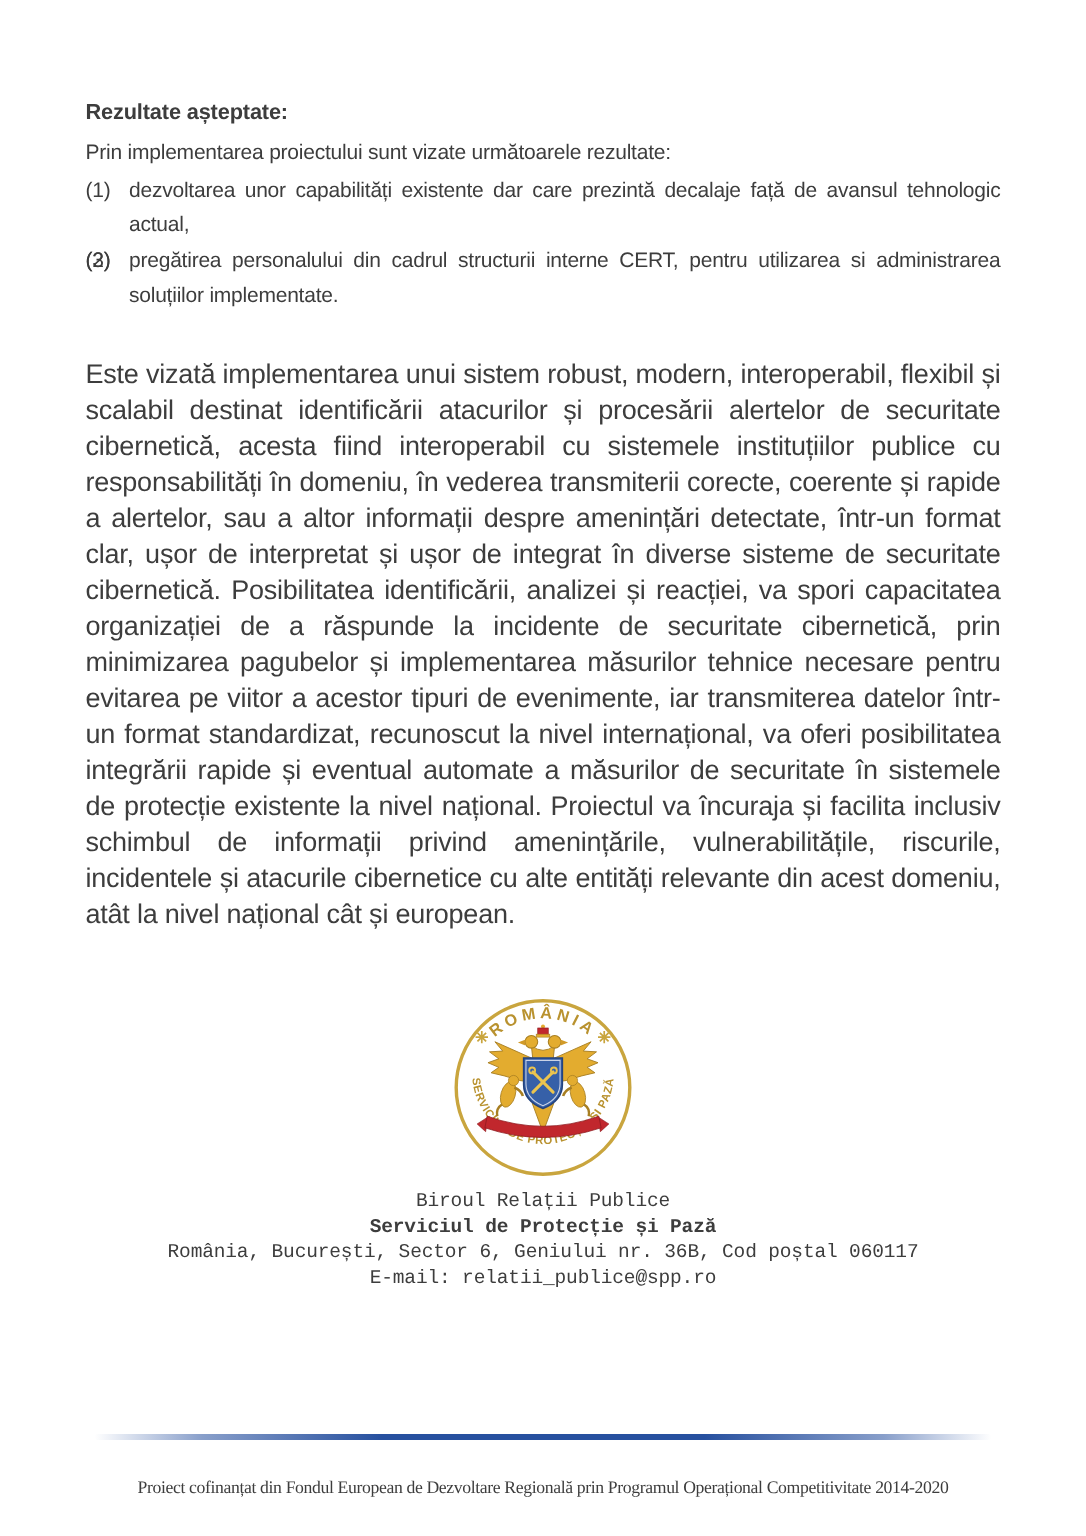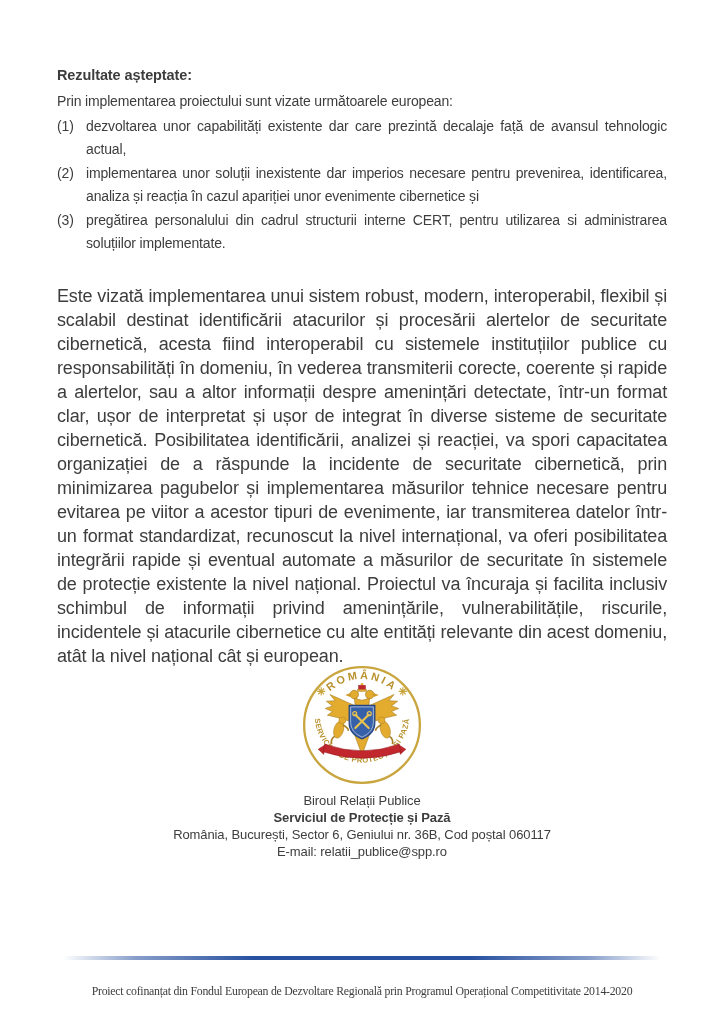--- a/index.html
+++ b/index.html
@@ -64,21 +64,21 @@
   .contact {
     position: absolute;
     top: 792px;
     left: 0;
     right: 0;
     text-align: center;
     font-size: 13px;
     line-height: 17px;
     letter-spacing: -0.1px;
   }
-  .contact p { margin: 0; }
+  .contact p { margin: 0; font-family: Liberation Mono, monospace; }
   .contact .org { font-weight: bold; }
   .divider {
     position: absolute;
     top: 956px;
     left: 63px;
     width: 598px;
     height: 3.5px;
     border-radius: 2px;
     background: linear-gradient(90deg,
       rgba(39,80,159,0) 0%,
@@ -102,30 +102,29 @@
     font-family: Liberation Serif, serif;
   }
 </style>
 </head>
 <body>
 
 <div class="page">
 
   <div class="content">
     <p class="heading">Rezultate așteptate:</p>
-    <p class="intro">Prin implementarea proiectului sunt vizate următoarele european:</p>
+    <p class="intro">Prin implementarea proiectului sunt vizate următoarele rezultate:</p>
 
     <div class="list">
       <div class="list-item">
         <span class="marker">(1)</span>
         <span>dezvoltarea unor capabilități existente dar care prezintă decalaje față de avansul tehnologic actual,</span>
       </div>
       <div class="list-item">
         <span class="marker">(2)</span>
-        <span>implementarea unor soluții inexistente dar imperios necesare pentru prevenirea, identificarea, analiza și reacția în cazul apariției unor evenimente cibernetice și</span>
       </div>
       <div class="list-item">
         <span class="marker">(3)</span>
         <span>pregătirea personalului din cadrul structurii interne CERT, pentru utilizarea si administrarea soluțiilor implementate.</span>
       </div>
     </div>
 
     <p class="paragraph">Este vizată implementarea unui sistem robust, modern, interoperabil, flexibil și scalabil destinat identificării atacurilor și procesării alertelor de securitate cibernetică, acesta fiind interoperabil cu sistemele instituțiilor publice cu responsabilități în domeniu, în vederea transmiterii corecte, coerente și rapide a alertelor, sau a altor informații despre amenințări detectate, într-un format clar, ușor de interpretat și ușor de integrat în diverse sisteme de securitate cibernetică. Posibilitatea identificării, analizei și reacției, va spori capacitatea organizației de a răspunde la incidente de securitate cibernetică, prin minimizarea pagubelor și implementarea măsurilor tehnice necesare pentru evitarea pe viitor a acestor tipuri de evenimente, iar transmiterea datelor într-un format standardizat, recunoscut la nivel internațional, va oferi posibilitatea integrării rapide și eventual automate a măsurilor de securitate în sistemele de protecție existente la nivel național. Proiectul va încuraja și facilita inclusiv schimbul de informații privind amenințările, vulnerabilitățile, riscurile, incidentele și atacurile cibernetice cu alte entități relevante din acest domeniu, atât la nivel național cât și european.</p>
   </div>
 

